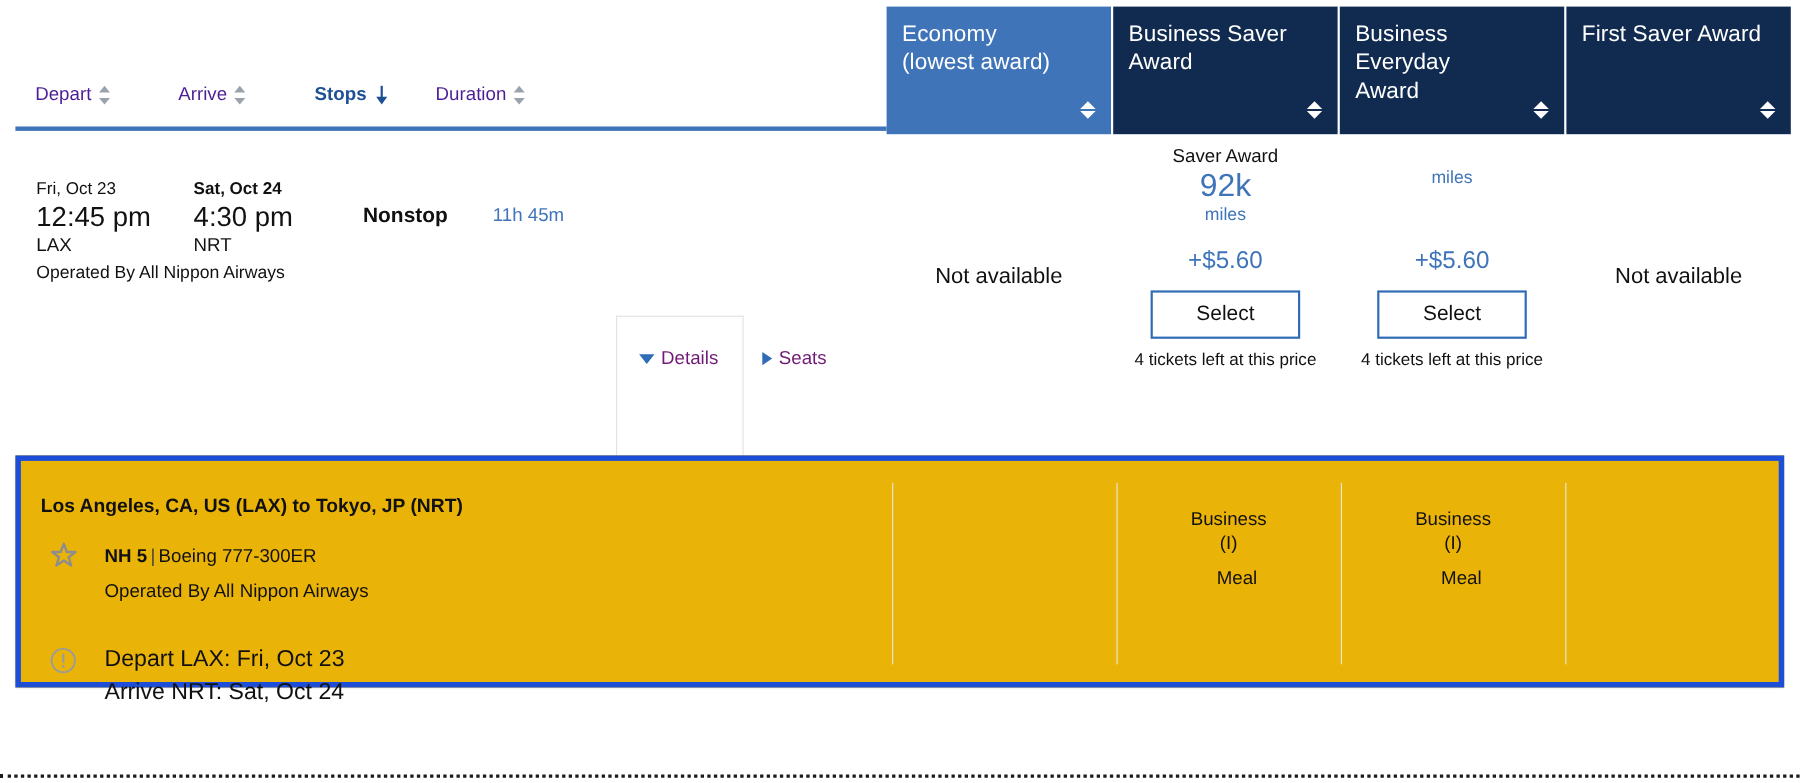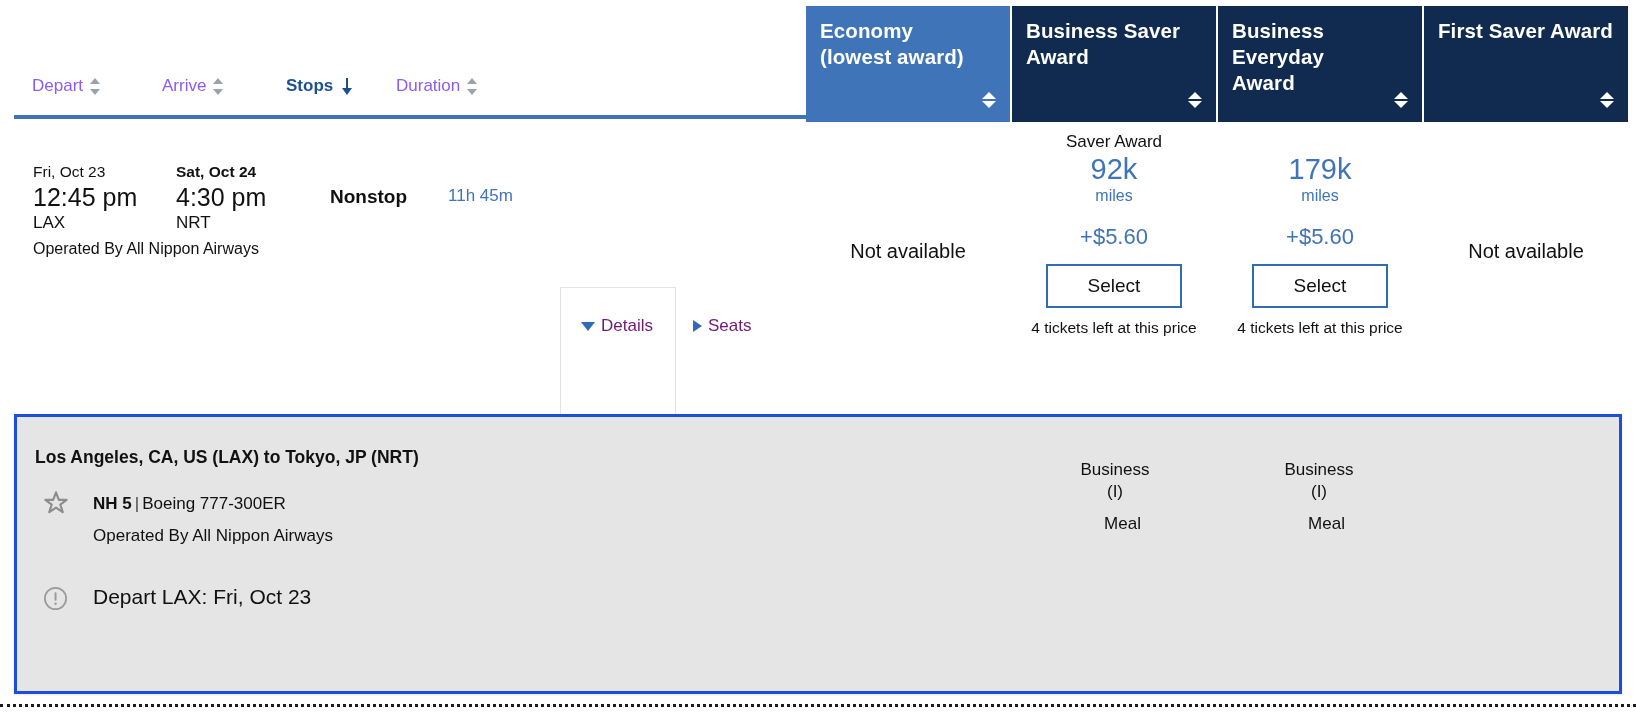--- a/index.html
+++ b/index.html
@@ -24,39 +24,39 @@
   .fare-head{
     position:absolute;top:6px;height:116px;
     box-sizing:border-box;
     padding:12px 14px 0 14px;
     color:#ffffff;
     font-size:20.5px;
     line-height:26px;
     background:#112b50;
   }
   .fare-head.accent{background:#3f74b8;}
-  .fare-head .ttl{display:block;font-weight:700;letter-spacing:.1px;}
+  .fare-head .ttl{display:block;font-weight:400;letter-spacing:.1px;}
   .sort-dbl{
     position:absolute;right:14px;bottom:12px;
     width:14px;height:20px;
   }
   .sort-dbl .up,.sort-dbl .dn{
     position:absolute;left:0;width:0;height:0;
     border-left:7px solid transparent;border-right:7px solid transparent;
   }
   .sort-dbl .up{top:2px;border-bottom:7px solid #ffffff;}
   .sort-dbl .dn{bottom:2px;border-top:7px solid #ffffff;}
 
   
   .sortbar{
     position:absolute;left:14px;top:76px;width:792px;height:40px;
   }
   .sortbtn{
     position:absolute;top:0;
-    font-size:17px;color:#8b5cf6;
+    font-size:17px;color:#4c1d95;
     white-space:nowrap;
     display:flex;align-items:center;gap:7px;
     cursor:pointer;
   }
   .sortbtn.active{font-weight:700;color:#1d4f95;}
   .sb-depart{left:18px;}
   .sb-arrive{left:148px;}
   .sb-stops{left:272px;}
   .sb-duration{left:382px;}
   .ico-sortpair{position:relative;display:inline-block;width:11px;height:17px;}
@@ -133,23 +133,23 @@
     font-family:inherit;font-size:19px;color:#111;
     cursor:pointer;
   }
   .tix{
     position:absolute;left:16px;right:16px;top:196px;text-align:center;
     font-size:15.5px;line-height:20px;color:#111;
   }
 
   
   .panel{
-    position:absolute;left:14px;top:414px;width:1608px;height:280px;
-    background:#e5e5e5;
-    border:3px solid #1d4ed8;
+    position:absolute;left:14px;top:414px;width:1608px;height:211px;
+    background:#eab308;
+    border:5px solid #1d4ed8;
     box-sizing:border-box;
     box-shadow:0 1px 2px rgba(0,0,0,.10);
   }
   .panel .vline{position:absolute;top:20px;bottom:16px;width:1px;background:#e6e6e6;}
   .vl1{left:792px;}
   .vl2{left:996px;}
   .vl3{left:1200px;}
   .vl4{left:1404px;}
 
   .pseg{position:absolute;left:18px;top:30px;width:740px;}
@@ -305,21 +305,20 @@
       </div>
       <div class="cash">+$5.60</div>
       <div class="selwrap">
         <button class="selbtn">Select</button>
       </div>
       <div class="tix">4 tickets left at this price</div>
     </div>
 
     <div class="farecell col-bevr" style="top:0;">
       <div class="miles">
-        <div class="num">179k</div>
         <div class="unit">miles</div>
       </div>
       <div class="cash">+$5.60</div>
       <div class="selwrap">
         <button class="selbtn">Select</button>
       </div>
       <div class="tix">4 tickets left at this price</div>
     </div>
 
     <div class="farecell col-first" style="top:0;">
@@ -350,20 +349,21 @@
 
       <div class="depbox">
         <span class="info-ico">
           <svg viewBox="0 0 24 24" width="25" height="25" aria-hidden="true">
             <circle cx="12" cy="12" r="10.2" fill="none" stroke="#9b9b9b" stroke-width="1.7"></circle>
             <rect x="11.1" y="5.9" width="1.9" height="8.2" rx="0.8" fill="#9b9b9b"></rect>
             <circle cx="12.05" cy="17.1" r="1.15" fill="#9b9b9b"></circle>
           </svg>
         </span>
         <div>Depart LAX: Fri, Oct 23</div>
+        <div>Arrive NRT: Sat, Oct 24</div>
       </div>
     </div>
 
     <div class="pcell pc-eco">
       <div></div>
       <div></div>
       <div class="meal"></div>
     </div>
 
     <div class="pcell pc-bsav">

